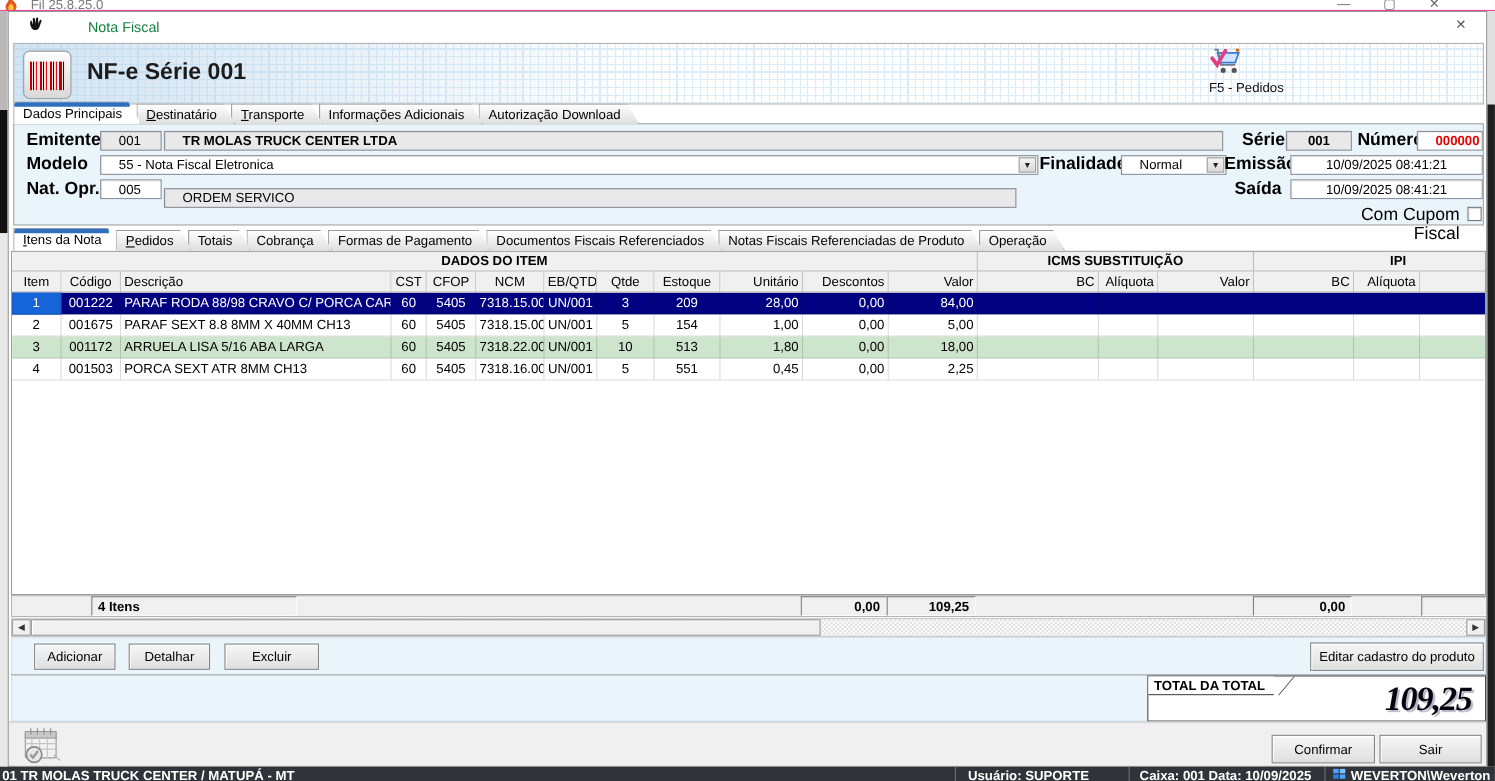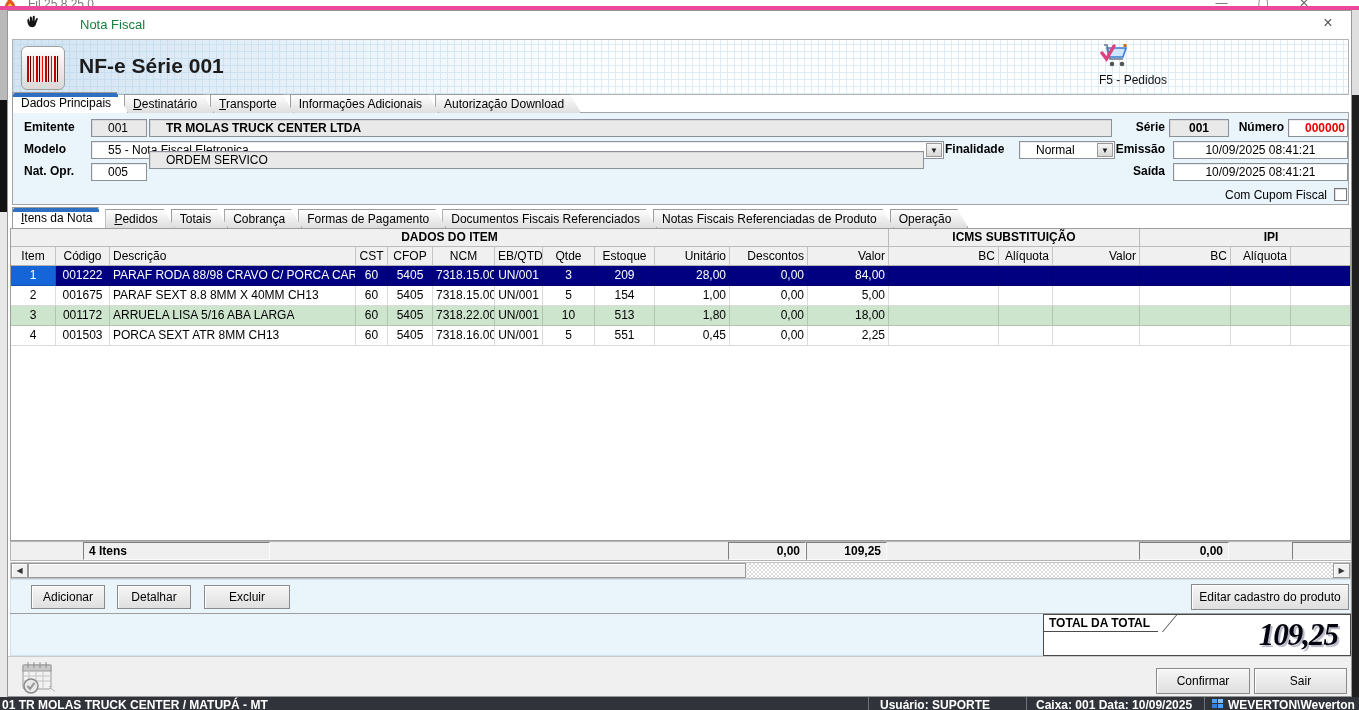--- a/index.html
+++ b/index.html
@@ -1,21 +1,21 @@
 <!DOCTYPE html>
 <html><head>
 <meta charset="utf-8">
 <style>
   * { margin:0; padding:0; box-sizing:border-box; }
   html,body { width:1359px; height:710px; overflow:hidden; background:#cfcfcf;
     font-family:"Liberation Sans", sans-serif; font-size:12px; color:#000; }
   #stage { position:relative; width:1359px; height:710px; overflow:hidden; background:#ededed; }
 
   
-  .bg-top { position:absolute; left:0; top:0; width:1359px; height:10px; background:#fff; overflow:hidden; border-bottom:4px solid #ec4899; }
+  .bg-top { position:absolute; left:0; top:0; width:1359px; height:10px; background:#fff; overflow:hidden; border-bottom:1px solid #ec4899; }
   .bg-title { position:absolute; left:28px; top:-3px; color:#7a7a7a; font-size:12px; }
   .bg-flame { position:absolute; left:2px; top:-2px; }
   .bg-controls { position:absolute; right:20px; top:-4px; color:#6b6b6b; font-size:12px; letter-spacing:30px; }
   .bg-left-a { position:absolute; left:0; top:10px; width:7px; height:90px; background:#b9b9b9; }
   .bg-left-b { position:absolute; left:0; top:100px; width:7px; height:112px; background:#121212; }
   .bg-left-c { position:absolute; left:0; top:212px; width:7px; height:485px; background:#e8e8e8; }
   .bg-right-a { position:absolute; right:0; top:10px; width:7px; height:85px; background:#dfdfdf; }
   .bg-right-b { position:absolute; right:0; top:95px; width:7px; height:602px; background:#1f1f1f; }
 
   
@@ -49,21 +49,21 @@
     background:linear-gradient(#fefefe,#dedede); border:1px solid #9b9b9b; border-bottom:none;
     clip-path:polygon(0 0, calc(100% - 11px) 0, 100% 100%, 0 100%); font-size:12px; white-space:nowrap; cursor:default; }
   .tab.active { height:21px; line-height:21px; background:#fff; z-index:3; font-weight:normal; }
   .tab.active::before { content:""; position:absolute; left:0; top:0; right:9px; height:4px;
     background:#2e6fc0; border-radius:2px 2px 0 0; }
   .tab u { text-decoration:underline; }
 
   
   .formpanel { position:absolute; left:4px; top:101px; width:1337px; height:93px; background:#e9f4fb;
     border:1px solid #a5a5a5; }
-  .flabel { position:absolute; font-weight:bold; font-size:12px; height:17px; line-height:17px; }
+  .flabel { position:absolute; font-weight:bold; font-size:16px; height:17px; line-height:17px; }
   .field { position:absolute; height:18px; line-height:16px; background:#fff; border:1px solid #8b909a;
     box-shadow:inset 1px 1px 0 rgba(0,0,0,.07); padding:0 16px; font-size:12px; white-space:nowrap; overflow:hidden; }
   .field.ro { background:#e9e9e9; }
   .field.c { text-align:center; } .field.b { font-weight:bold; }
   .field.red { color:#e80000; font-weight:bold; text-align:center; }
   .select .arrowbtn { position:absolute; right:1px; top:1px; bottom:1px; width:16px; background:linear-gradient(#f5f5f5,#d8d8d8);
     border:1px solid #9a9a9a; font-size:8px; line-height:14px; text-align:center; color:#222; }
   .chk { position:absolute; width:13px; height:13px; background:#fff; border:1px solid #777;
     box-shadow:inset 1px 1px 0 rgba(0,0,0,.12); }
 
@@ -198,21 +198,21 @@
 
       <div class="flabel" style="left:11px;top:28px">Modelo</div>
       <div class="field select" style="left:78px;top:28px;width:853px"><span>55 - Nota Fiscal Eletronica</span><span class="arrowbtn">▼</span></div>
       <div class="flabel" style="left:932px;top:28px">Finalidade</div>
       <div class="field select" style="left:1006px;top:28px;width:96px"><span>Normal</span><span class="arrowbtn">▼</span></div>
       <div class="flabel" style="left:1100px;top:28px;width:52px;text-align:right">Emissão</div>
       <div class="field c" style="left:1160px;top:28px;width:175px">10/09/2025 08:41:21</div>
 
       <div class="flabel" style="left:11px;top:50px">Nat. Opr.</div>
       <div class="field" style="left:78px;top:50px;width:56px">005</div>
-      <div class="field ro" style="left:136px;top:38px;width:775px">ORDEM SERVICO</div>
+      <div class="field ro" style="left:136px;top:58px;width:775px">ORDEM SERVICO</div>
       <div class="flabel" style="left:1100px;top:50px;width:52px;text-align:right">Saída</div>
       <div class="field c" style="left:1160px;top:50px;width:175px">10/09/2025 08:41:21</div>
 
       <div class="flabel" style="left:1196px;top:74px;width:118px;text-align:right;font-weight:normal">Com Cupom Fiscal</div>
       <div class="chk" style="left:1321px;top:75px"></div>
     </div>
 
     <div class="tabrow" id="tabs-items">
         <span class="tab active" style="z-index: 5;"><u>I</u>tens da Nota</span>
         <span class="tab" style="z-index: 7;"><u>P</u>edidos</span>

